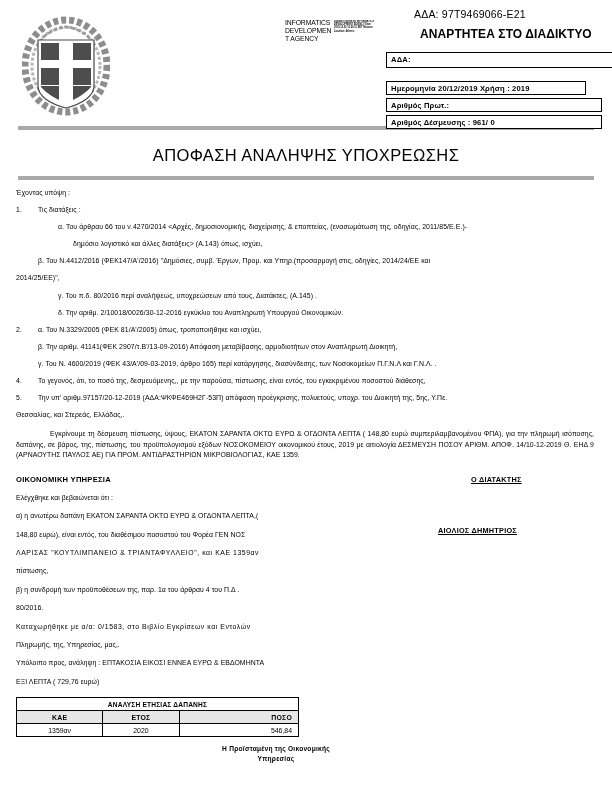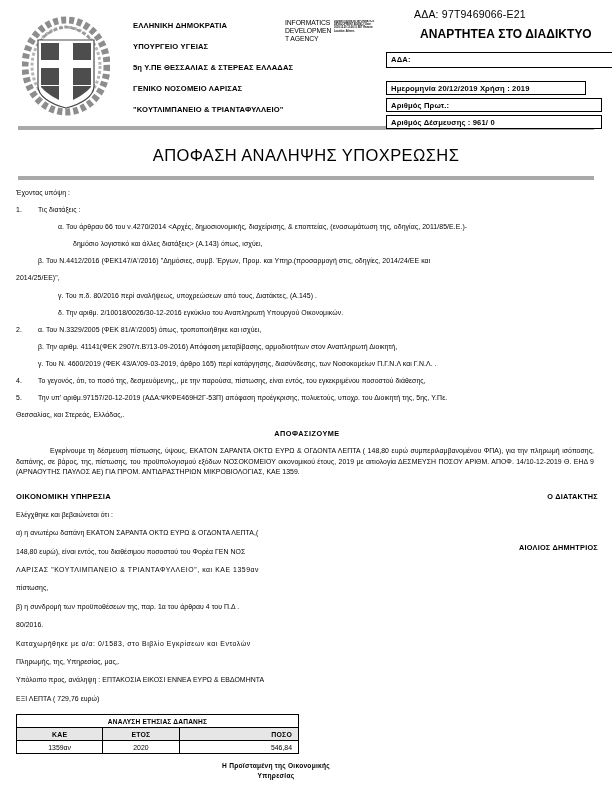--- a/index.html
+++ b/index.html
@@ -181,21 +181,22 @@
     line-height: 1;
     margin-bottom: 11.5px;
     letter-spacing: 0.05px;
   }
   .oik-line.sp { letter-spacing: 0.55px; }
   .col-right {
     position: absolute;
     left: 438px;
     top: 0;
     width: 160px;
-    text-align: right;
+    text-align: left;
+    text-decoration: underline;
   }
   .diataktis {
     font-size: 7.3px;
     font-weight: bold;
     letter-spacing: 0.25px;
     margin-left: 33px;
   }
   .diataktis-name {
     font-size: 7.3px;
     font-weight: bold;
@@ -265,27 +266,20 @@
         <rect x="19" y="29" width="18" height="17" fill="#4d4d4d"></rect>
         <rect x="51" y="29" width="18" height="17" fill="#4d4d4d"></rect>
         <rect x="19" y="54" width="18" height="17" fill="#4d4d4d"></rect>
         <rect x="51" y="54" width="18" height="17" fill="#4d4d4d"></rect>
         <path d="M19 71 L19 76 C21 82 31 87 44 90 C46 89 48 89 49 88 L37 88 L37 71 Z" fill="#4d4d4d" opacity="0"></path>
         <path d="M19 72 L37 72 L37 86 C31 83 23 78 19 73 Z" fill="#4d4d4d"></path>
         <path d="M69 72 L51 72 L51 86 C57 83 65 78 69 73 Z" fill="#4d4d4d"></path>
       </svg>
     </div>
 
-    <div class="org-block">
-      <div class="org-line">ΕΛΛΗΝΙΚΗ ΔΗΜΟΚΡΑΤΙΑ</div>
-      <div class="org-line">ΥΠΟΥΡΓΕΙΟ ΥΓΕΙΑΣ</div>
-      <div class="org-line">5η Υ.ΠΕ ΘΕΣΣΑΛΙΑΣ &amp; ΣΤΕΡΕΑΣ ΕΛΛΑΔΑΣ</div>
-      <div class="org-line">ΓΕΝΙΚΟ ΝΟΣΟΜΕΙΟ ΛΑΡΙΣΑΣ</div>
-      <div class="org-line">"ΚΟΥΤΛΙΜΠΑΝΕΙΟ &amp; ΤΡΙΑΝΤΑΦΥΛΛΕΙΟ"</div>
-    </div>
 
     <div class="ida-logo">INFORMATICS DEVELOPMEN T AGENCY</div>
     <div class="sig-stamp">Digitally signed by INFORMATICS DEVELOPMENT AGENCY Date: 2019.12.20 13:26:11 EET Reason: Location: Athens</div>
 
     <div class="ada-top">ΑΔΑ: 97Τ9469066-Ε21</div>
     <div class="anartitea">ΑΝΑΡΤΗΤΕΑ ΣΤΟ ΔΙΑΔΙΚΤΥΟ</div>
 
     <div class="box" id="ada-box">ΑΔΑ:</div>
     <div class="box" id="date-box">Ημερομηνία 20/12/2019 Χρήση : 2019</div>
     <div class="box" id="proto-box">Αριθμός Πρωτ.:</div>
@@ -319,21 +313,20 @@
 
     <div class="ln i0">
       <span class="num">4.</span><span>Το γεγονός, ότι, το ποσό της, δεσμευόμενης,, με την παρούσα, πίστωσης, είναι εντός, του εγκεκριμένου ποσοστού διάθεσης,</span>
     </div>
 
     <div class="ln i0">
       <span class="num">5.</span><span>Την υπ' αριθμ.97157/20-12-2019 (ΑΔΑ:ΨΚΦΕ469Η2Γ-53Π) απόφαση προέγκρισης, πολυετούς, υποχρ. του Διοικητή της, 5ης, Υ.Πε.</span>
     </div>
     <div class="ln i0">Θεσσαλίας, και Στερεάς, Ελλάδας,.</div>
 
-    <div class="apofasizoume">ΑΠΟΦΑΣΙΖΟΥΜΕ</div>
 
     <div class="para">Εγκρίνουμε τη δέσμευση πίστωσης, ύψους, ΕΚΑΤΟΝ ΣΑΡΑΝΤΑ ΟΚΤΩ ΕΥΡΩ &amp; ΟΓΔΟΝΤΑ ΛΕΠΤΑ ( 148,80 ευρώ συμπεριλαμβανομένου ΦΠΑ), για την πληρωμή ισόποσης, δαπάνης, σε βάρος, της, πίστωσης, του προϋπολογισμού εξόδων ΝΟΣΟΚΟΜΕΙΟΥ οικονομικού έτους, 2019 με αιτιολογία ΔΕΣΜΕΥΣΗ ΠΟΣΟΥ ΑΡΙΘΜ. ΑΠΟΦ. 14/10-12-2019 Θ. ΕΗΔ 9 (ΑΡΝΑΟΥΤΗΣ ΠΑΥΛΟΣ ΑΕ) ΓΙΑ ΠΡΟΜ. ΑΝΤΙΔΡΑΣΤΗΡΙΩΝ ΜΙΚΡΟΒΙΟΛΟΓΙΑΣ, ΚΑΕ 1359.</div>
   </div>
 
   <div class="lower">
     <div class="col-left">
       <div class="oik-title">ΟΙΚΟΝΟΜΙΚΗ ΥΠΗΡΕΣΙΑ</div>
       <div class="oik-line">Ελέγχθηκε και βεβαιώνεται ότι :</div>
       <div class="oik-line">α) η ανωτέρω δαπάνη ΕΚΑΤΟΝ ΣΑΡΑΝΤΑ ΟΚΤΩ ΕΥΡΩ &amp; ΟΓΔΟΝΤΑ ΛΕΠΤΑ,(</div>
       <div class="oik-line">148,80 ευρώ), είναι εντός, του διαθέσιμου ποσοστού  του Φορέα ΓΕΝ ΝΟΣ</div>

